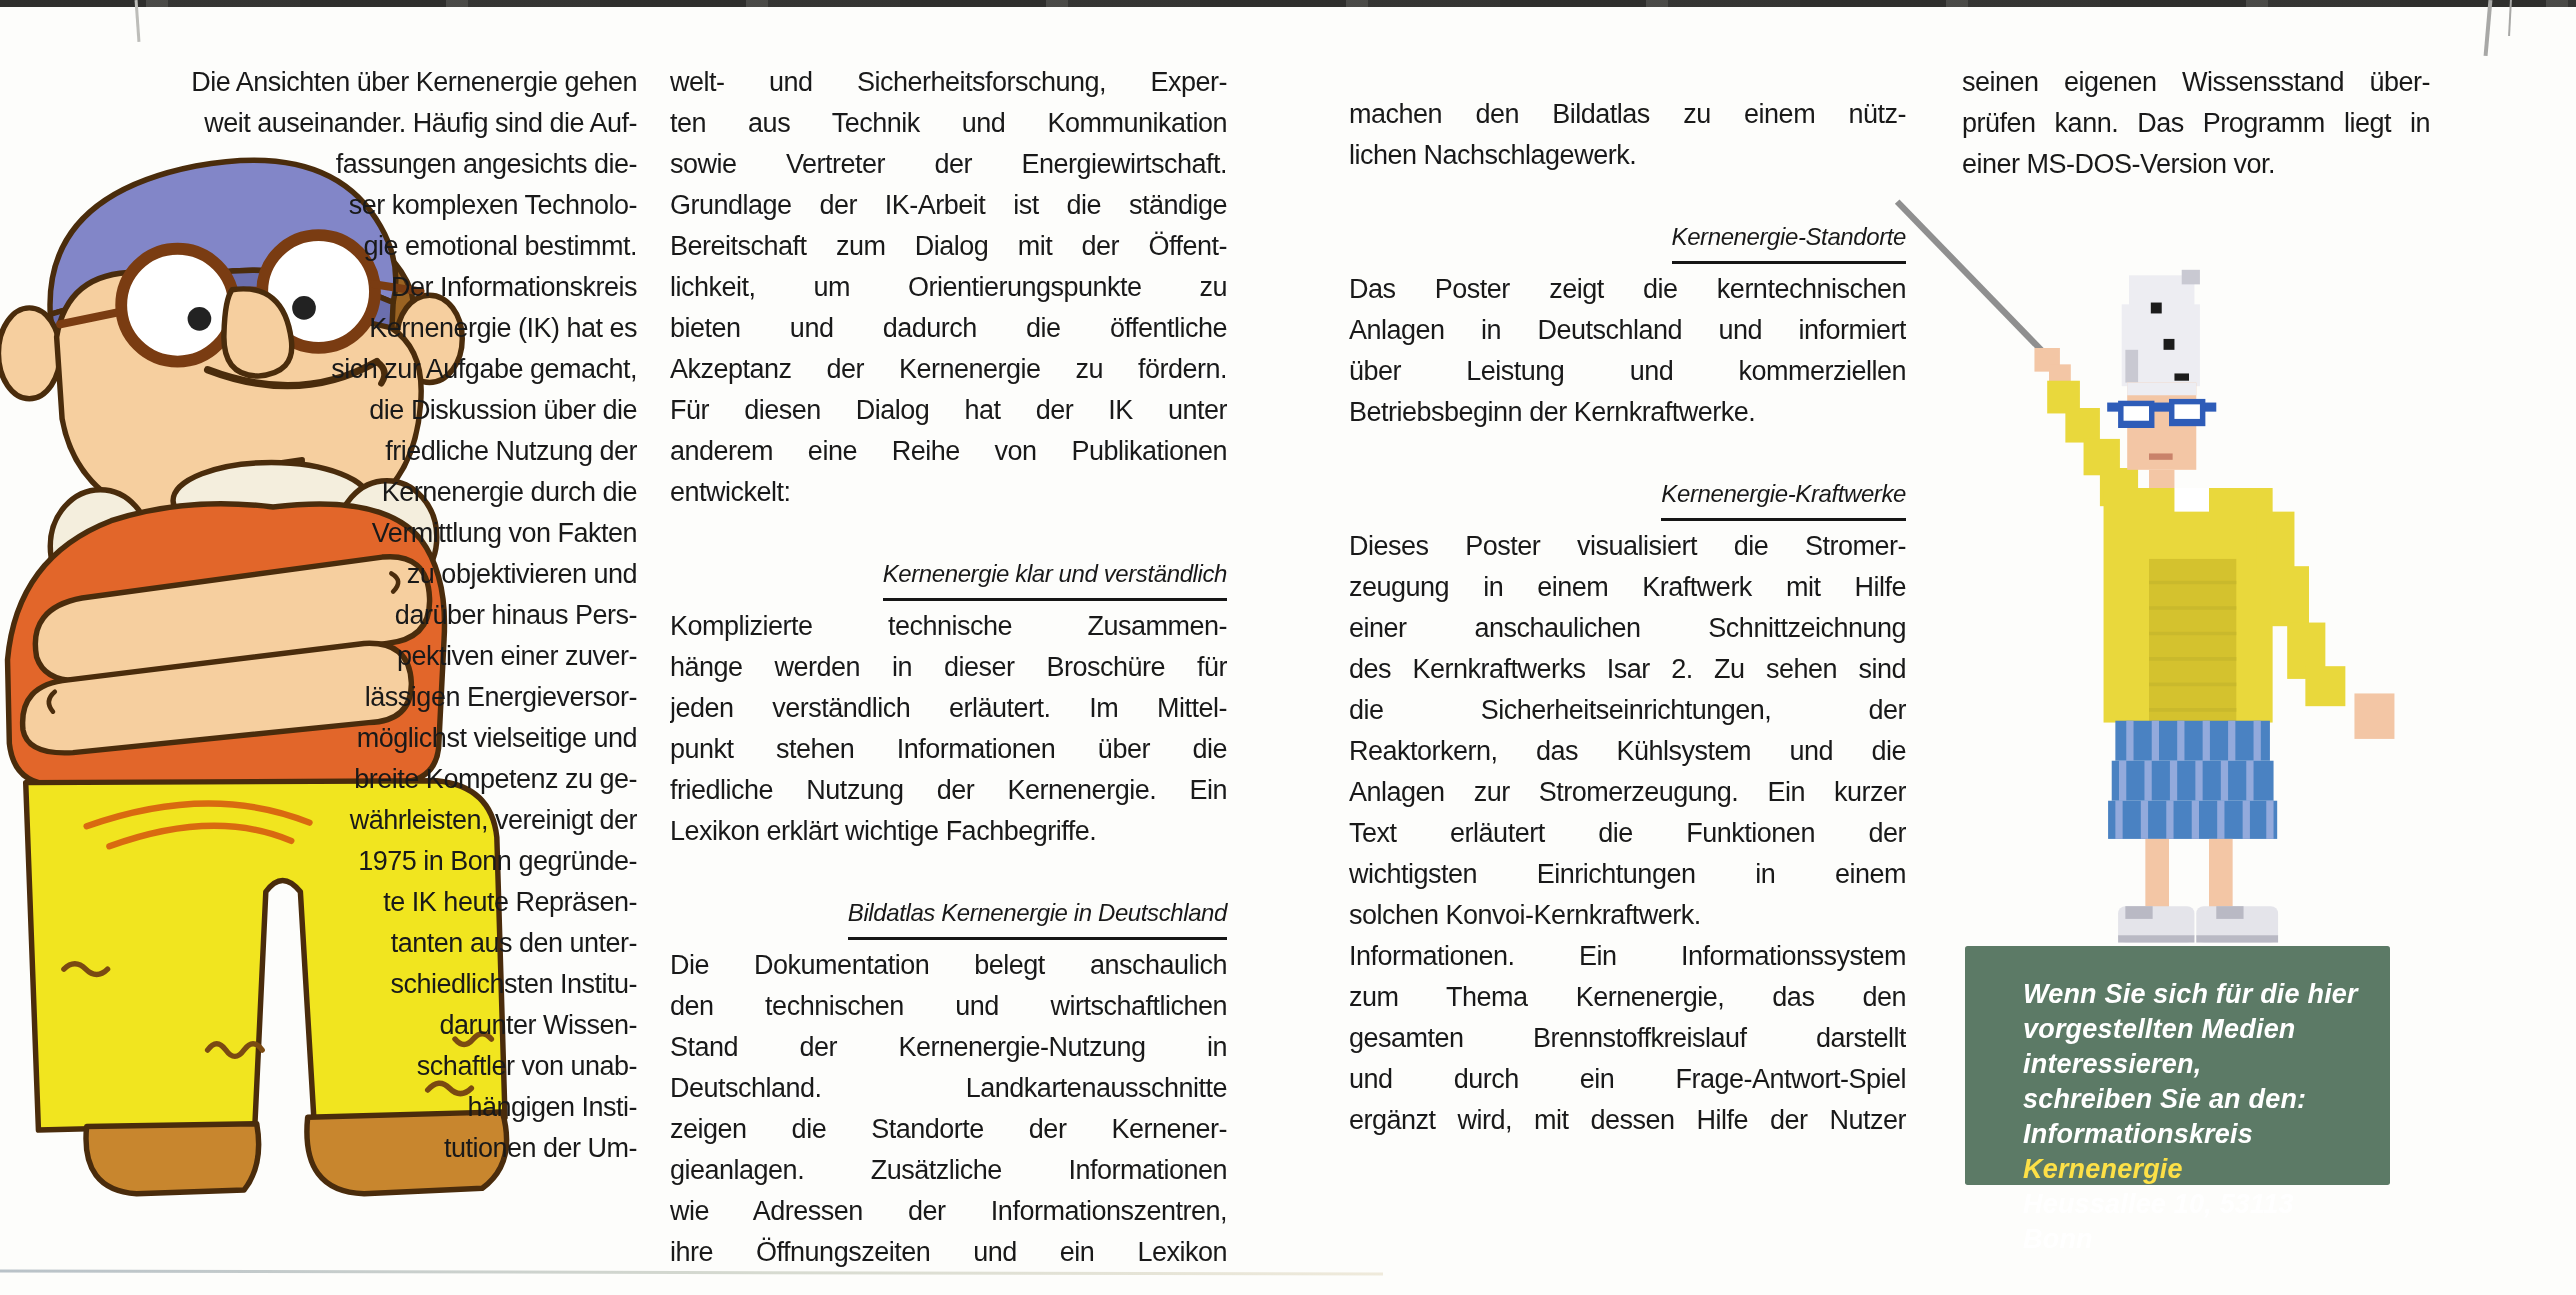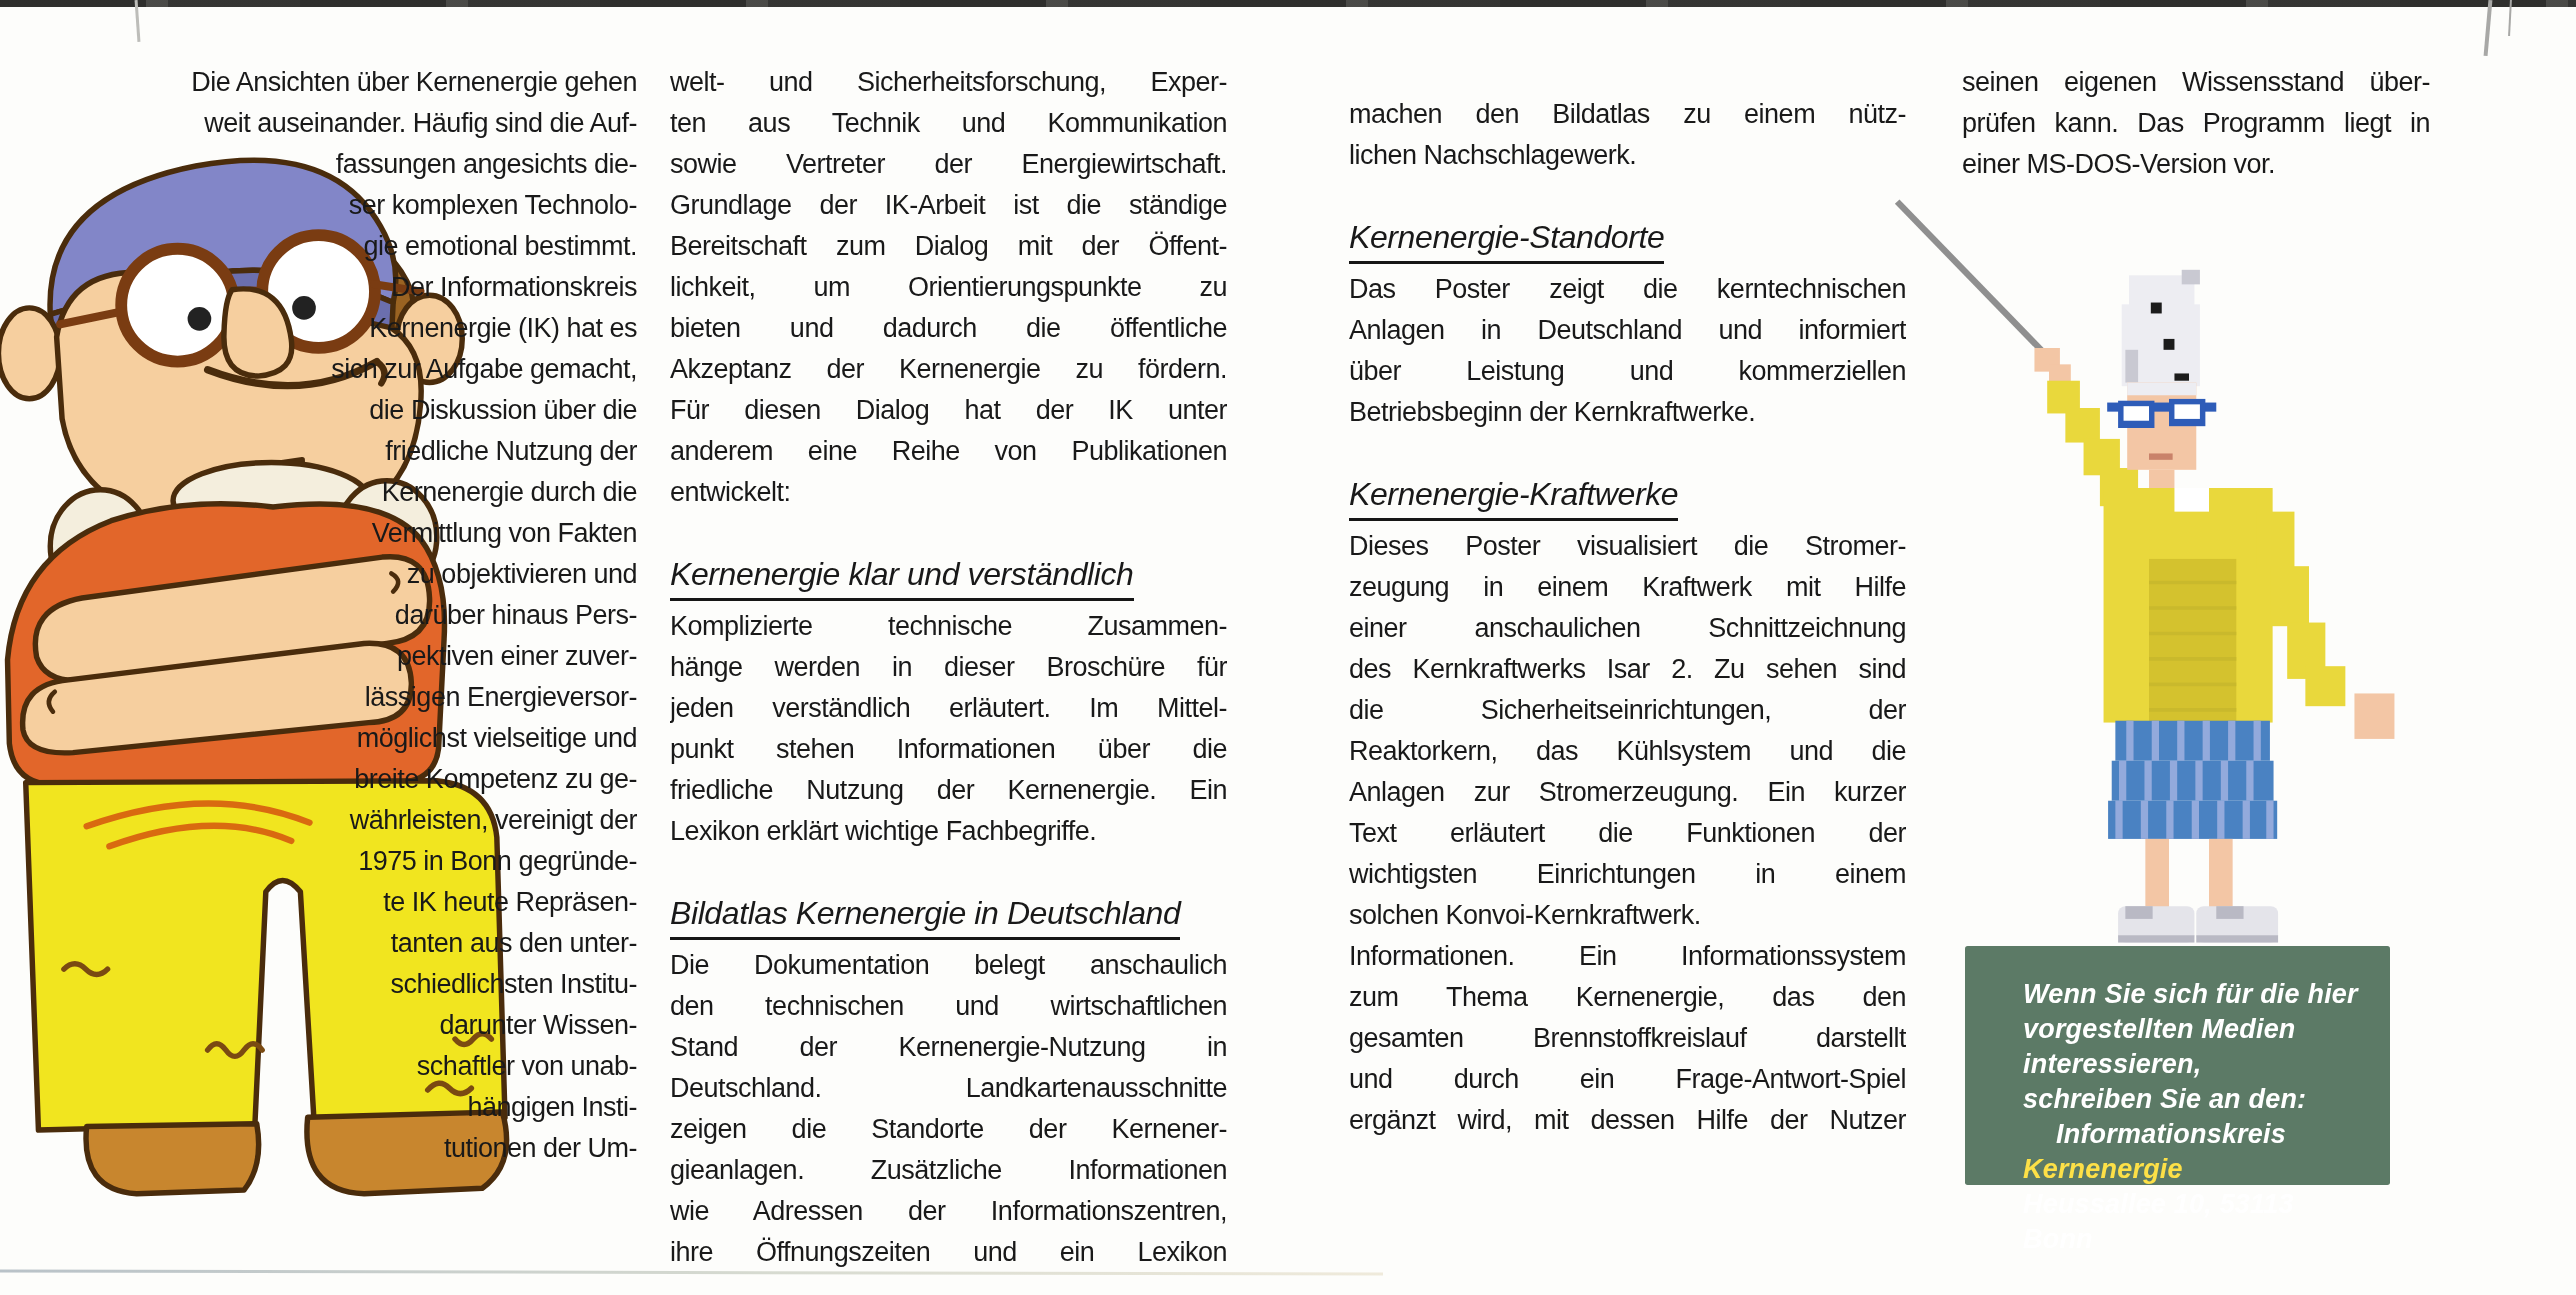--- a/index.html
+++ b/index.html
@@ -12,21 +12,21 @@
   #col1{left:86px;  width:551px;}
   #col2{left:670px; width:557px;}
   #col3{left:1349px;width:557px;margin-top:32px;}
   #col4{left:1962px;width:468px;}
   .line{
     font-size:27px; line-height:41px; height:41px; overflow:hidden;
     letter-spacing:-0.5px; text-align:justify; text-align-last:justify;
   }
   .line.p{text-align-last:left;}
   .line.r{text-align:right; text-align-last:right;}
-  .h{margin-top:40px; margin-bottom:5.5px; font-size:32px; line-height:42px; font-style:italic; letter-spacing:-0.4px;}
+  .h{margin-top:40px; margin-bottom:5.5px; font-size:24px; line-height:42px; font-style:italic; letter-spacing:-0.4px;text-align:right;}
   .h span{display:inline-block; border-bottom:3.6px solid #161616; padding-bottom:2.7px;}
   #infobox{
     position:absolute; left:1965px; top:946px; width:425px; height:239px;
     box-sizing:border-box; padding:31px 24px 0 58px; border-radius:2.7px;
   }
   .ib-line{font-size:27px; line-height:35px; font-style:italic; font-weight:bold; letter-spacing:0.2px;}
   .scan-top{
     position:absolute; left:0; top:0; width:2576px; height:7.3px;
     background:repeating-linear-gradient(90deg,#1d1d1b 0 146px,#3b3b38 146px 168px,#242422 168px 300px);
     opacity:0.92;
@@ -313,19 +313,19 @@
       <div class="line">seinen eigenen Wissensstand über-</div>
       <div class="line">prüfen kann. Das Programm liegt in</div>
       <div class="line p">einer MS-DOS-Version vor.</div>
     </div>
 
   <div id="infobox" style="background: rgb(92, 122, 102);">
       <div class="ib-line" style="color: rgb(255, 255, 255);">Wenn Sie sich für die hier</div>
       <div class="ib-line" style="color: rgb(255, 255, 255);">vorgestellten Medien</div>
       <div class="ib-line" style="color: rgb(255, 255, 255);">interessieren,</div>
       <div class="ib-line" style="color: rgb(255, 255, 255);">schreiben Sie an den:</div>
-      <div class="ib-line" style="color: rgb(255, 255, 255); margin-left: 33px;">Informationskreis</div>
+      <div class="ib-line" style="color: rgb(255, 255, 255);">Informationskreis</div>
       <div class="ib-line" style="color: #fde047;">Kernenergie</div>
       <div class="ib-line" style="color: rgb(255, 255, 255);">Heussallee 10, 53113 Bonn</div>
     </div>
 
 </div>
 
 
 </body></html>

